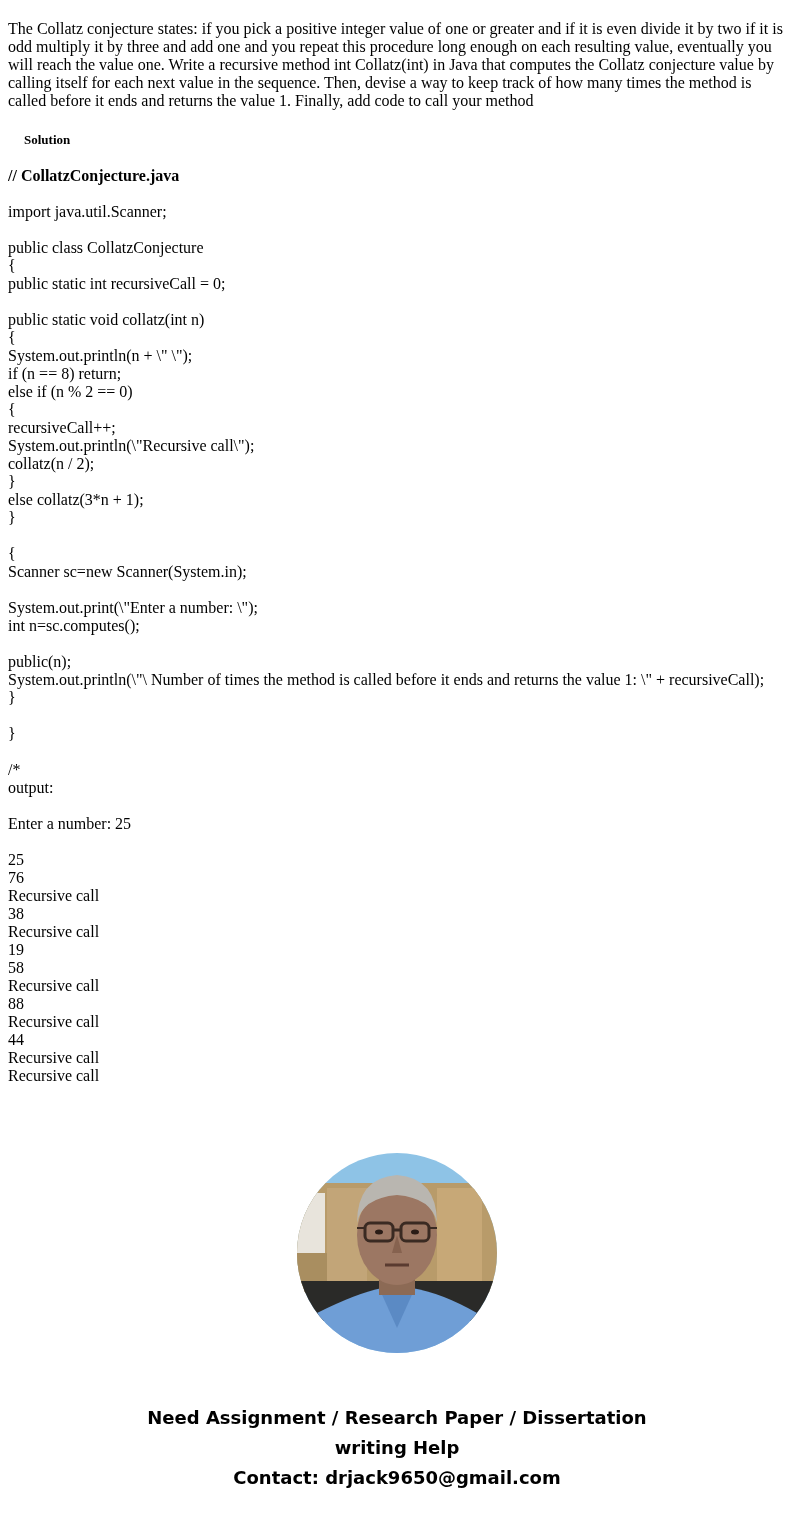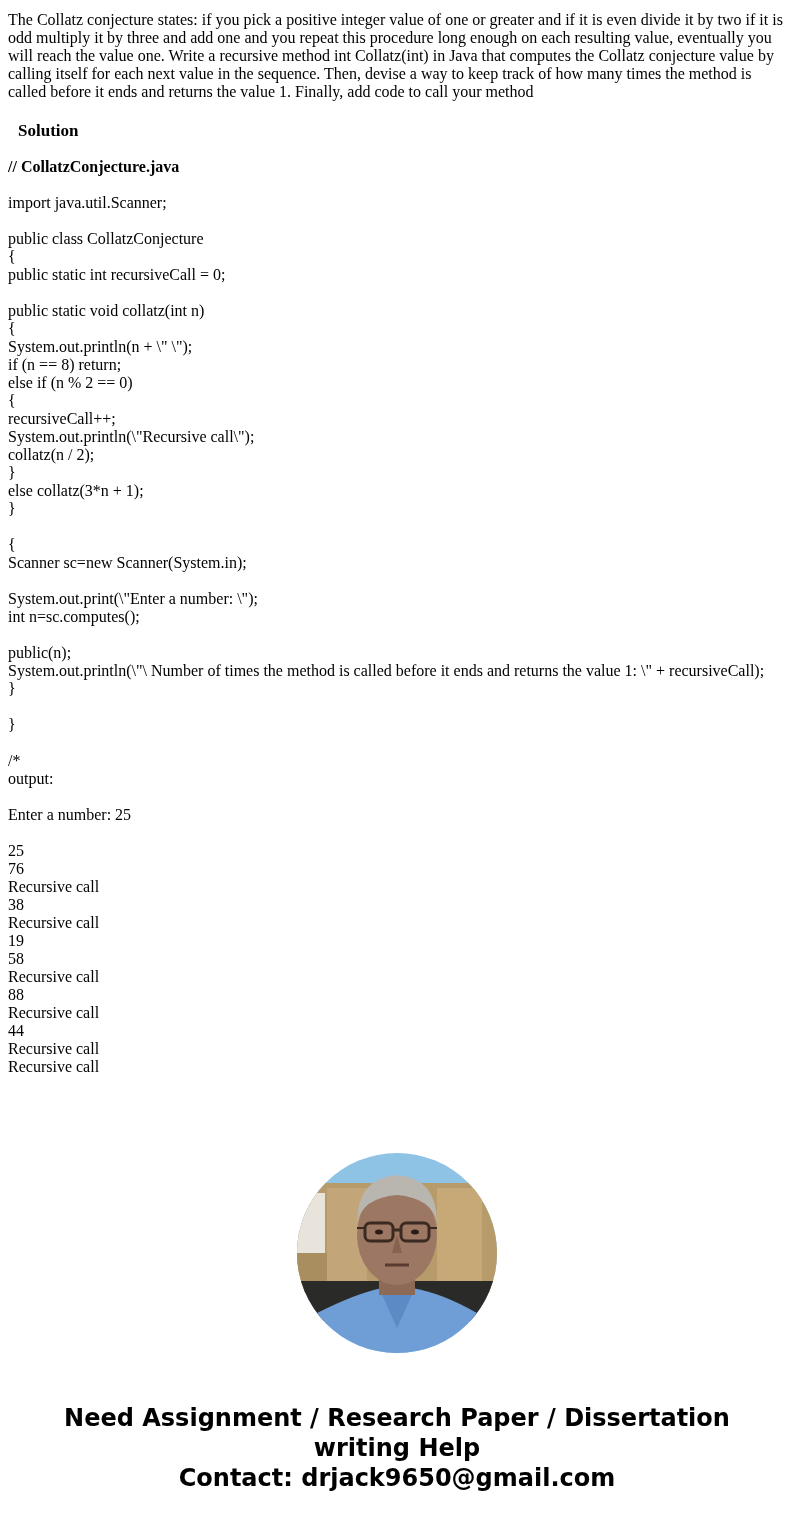--- a/index.html
+++ b/index.html
@@ -13,32 +13,32 @@
       height: 1523px;
       position: relative;
       overflow: hidden;
       font-family: "Liberation Serif", serif;
       font-size: 16px;
       line-height: 18px;
     }
     .content {
       position: absolute;
       left: 8px;
-      top: 11px;
+      top: 20px;
       width: 780px;
       height: 1115px;
       overflow: hidden;
     }
     .question {
       margin: 0;
     }
     h3.solution-title {
-      font-size: 17px;
+      font-size: 13px;
       font-weight: bold;
-      margin: 19px 0 16px 10px;
+      margin: 19px 0 16px 16px;
       line-height: 22px;
     }
     .file-title {
       font-weight: bold;
       margin: 0 0 18px 0;
     }
     .code-block .line {
       min-height: 18px;
       white-space: pre;
     }
@@ -61,21 +61,21 @@
       display: block;
     }
     .footer {
       position: absolute;
       left: 0;
       top: 1403px;
       width: 794px;
       text-align: center;
       font-family: "DejaVu Sans", sans-serif;
       font-weight: bold;
-      font-size: 24px;
+      font-size: 18px;
       line-height: 30px;
       color: #000000;
     }
     .footer div {
       margin: 0;
     }
   </style>
 </head>
 <body>
 

